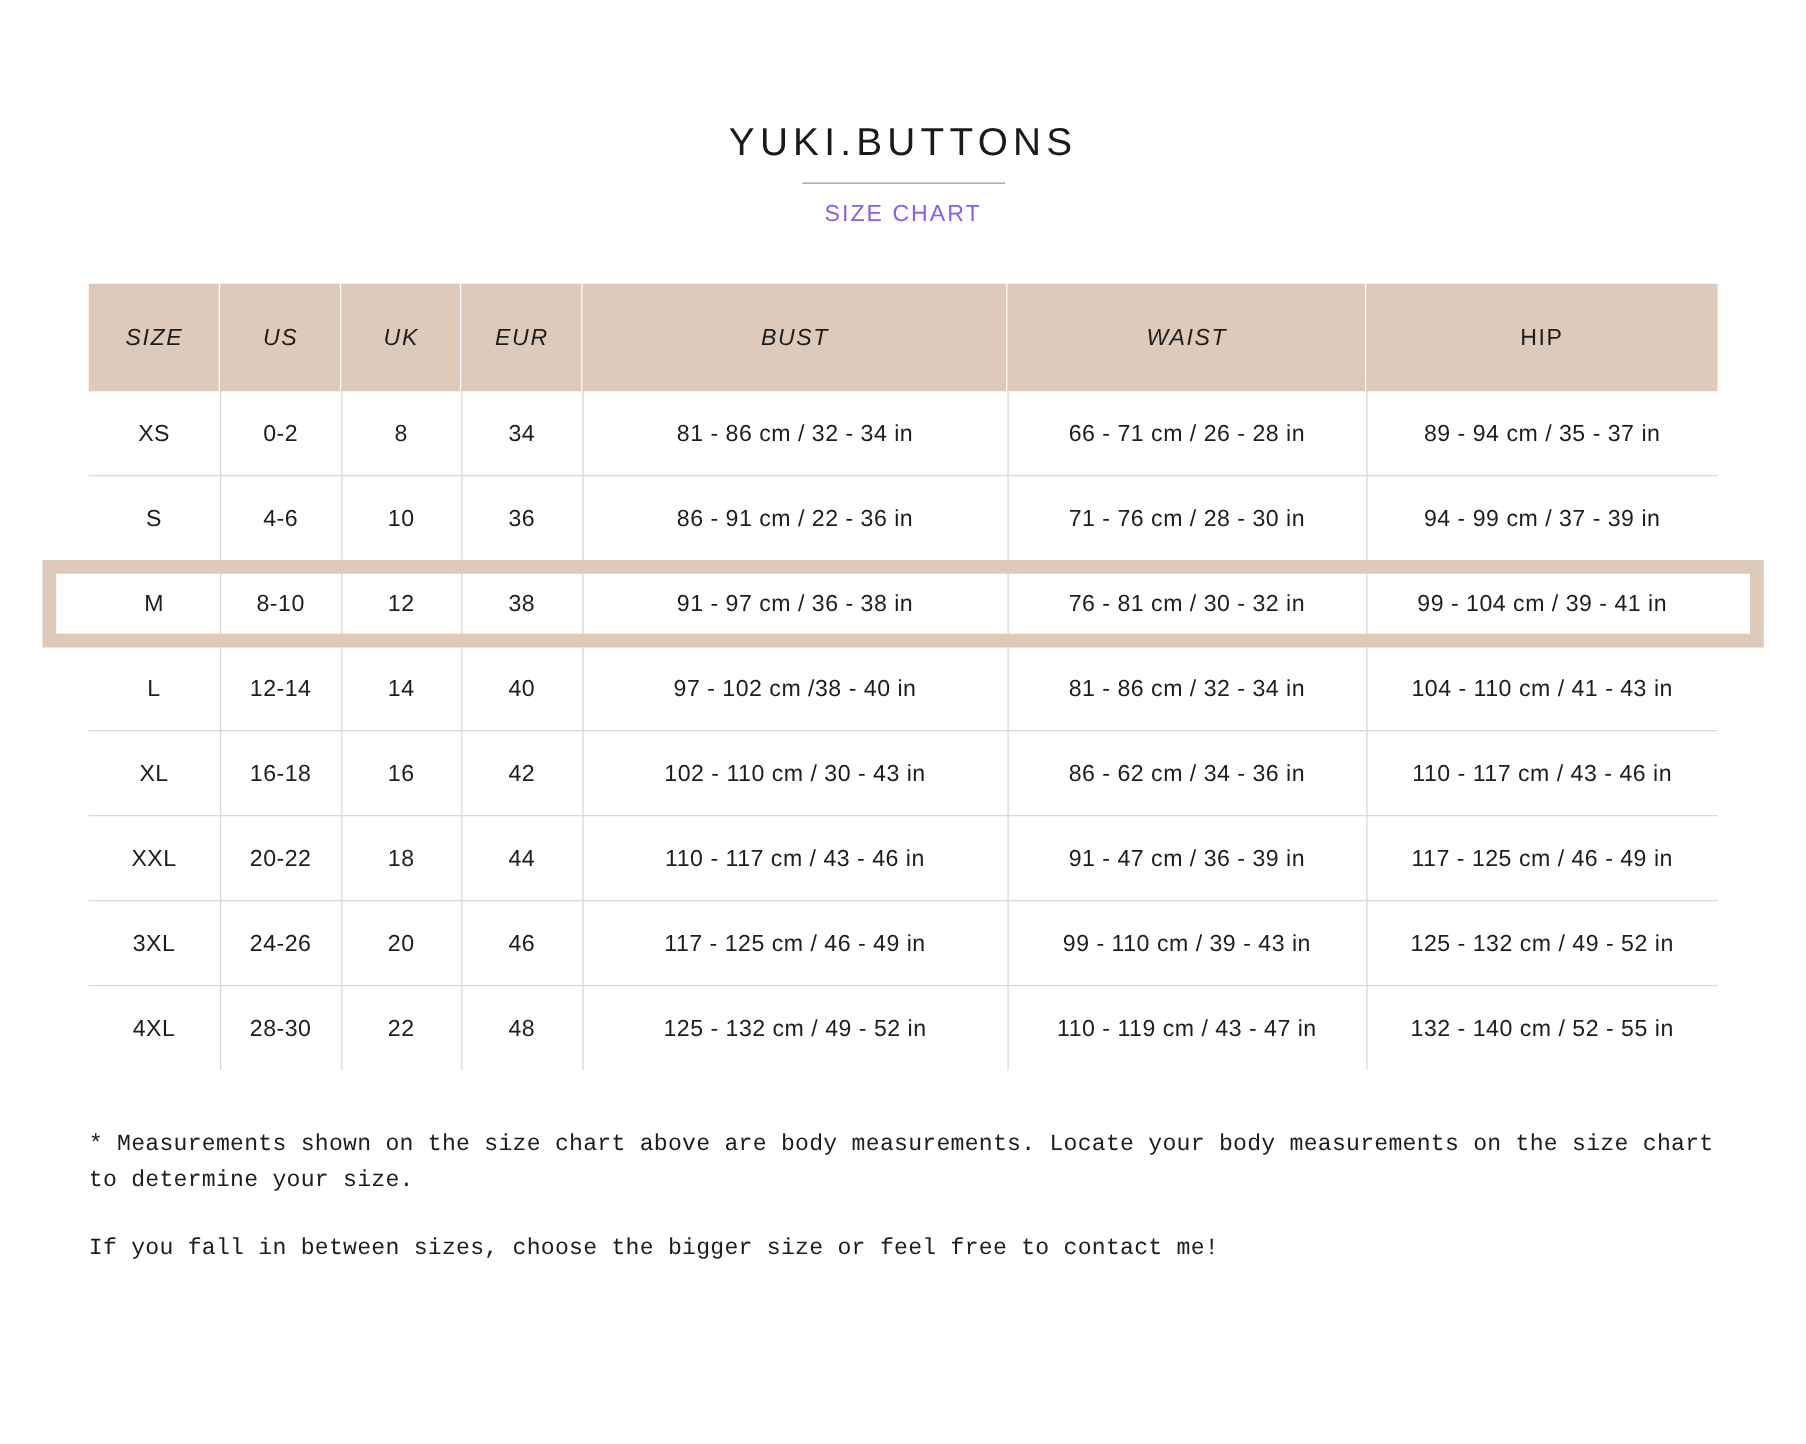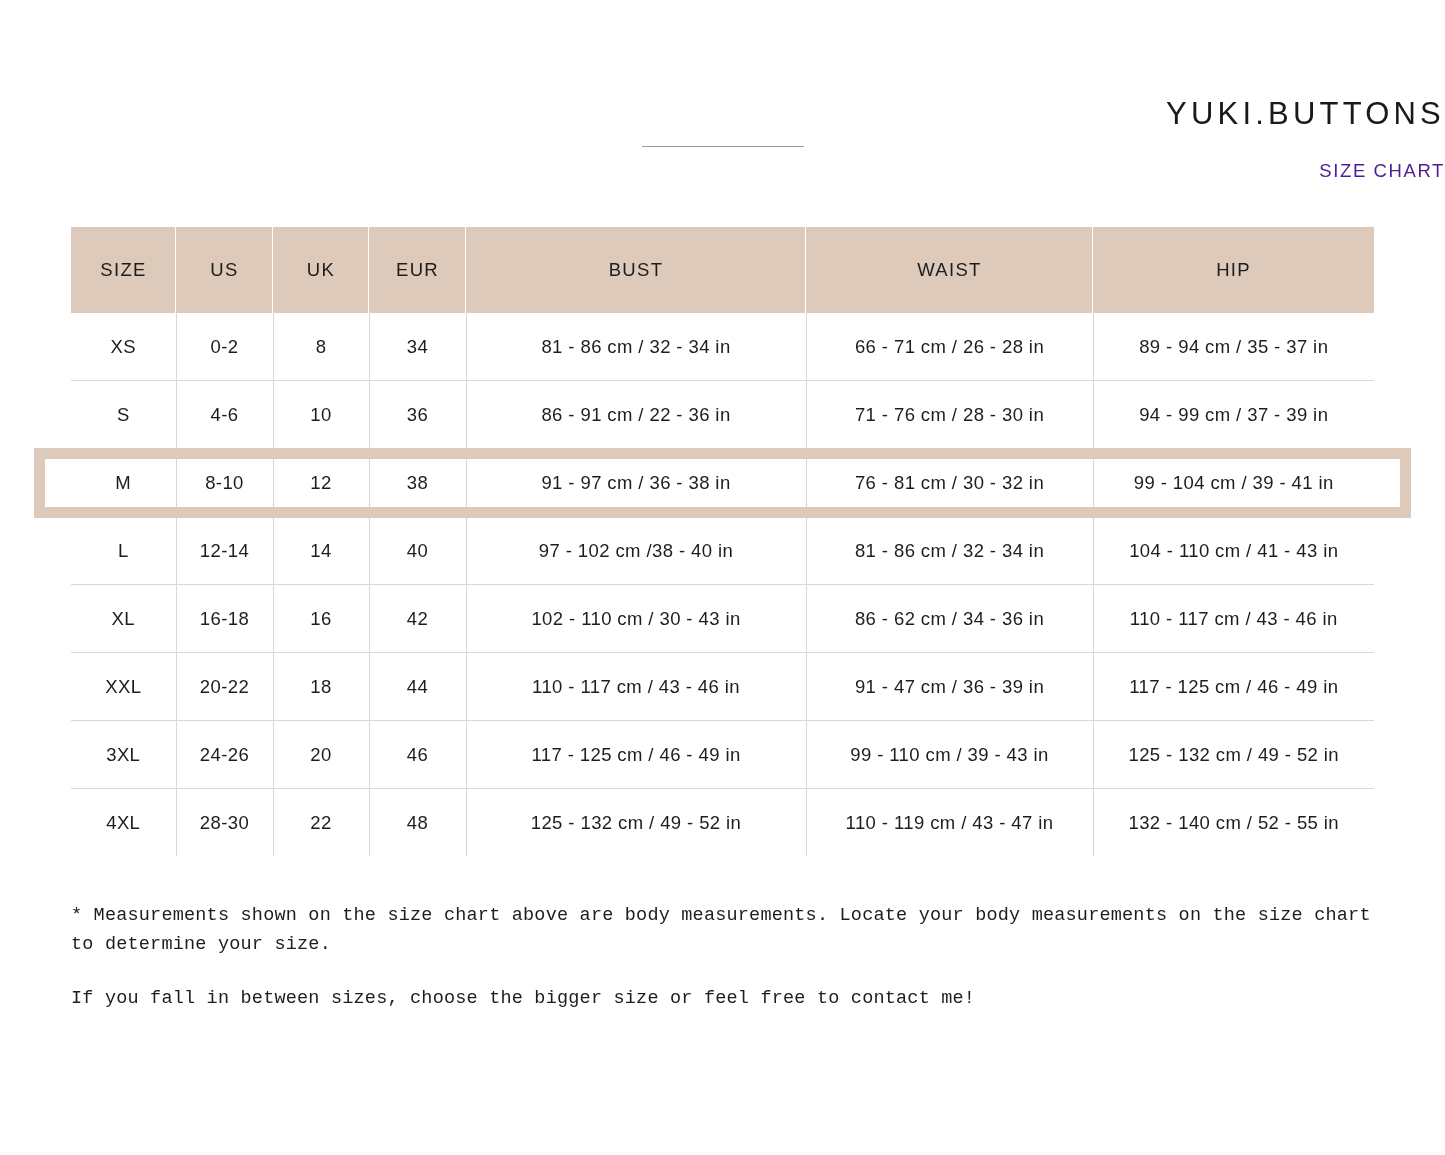--- a/index.html
+++ b/index.html
@@ -18,42 +18,42 @@
   .page {
     width: 1445px;
     height: 1155px;
     box-sizing: border-box;
     padding: 0;
     position: relative;
   }
 
   
   .brand-block {
-    text-align: right;
+    text-align: center;
     padding-top: 98px;
   }
   .brand-title {
     font-size: 31px;
     letter-spacing: 4.2px;
     font-weight: 400;
     color: #1a1a1a;
     line-height: 1;
     white-space: pre;
   }
   .brand-rule {
     width: 162px;
     height: 1px;
     background: #9a9a9a;
     margin: 17px auto 0 auto;
   }
   .brand-sub {
     margin-top: 13px;
     font-size: 18.5px;
     letter-spacing: 1.6px;
-    color: #4c1d95;
+    color: #8b5cf6;
   }
 
   
   .table-wrap {
     margin: 0 auto;
     width: 1303px;
     padding-top: 45px;
     position: relative;
   }
   table.size-chart {
@@ -67,20 +67,21 @@
     font-weight: 400;
     font-size: 18.5px;
     letter-spacing: 1.3px;
     color: #1d1d1d;
     border: none;
     vertical-align: middle;
     text-align: center;
   }
   table.size-chart th.cellsep {
     box-shadow: inset -1px 0 0 #ffffff;
+    font-style: italic;
   }
   table.size-chart td {
     height: 65px;
     font-size: 18.5px;
     letter-spacing: 0.4px;
     color: #1d1d1d;
     text-align: center;
     vertical-align: middle;
     border-bottom: 1px solid #d8d8d8;
     border-right: 1px solid #d8d8d8;

